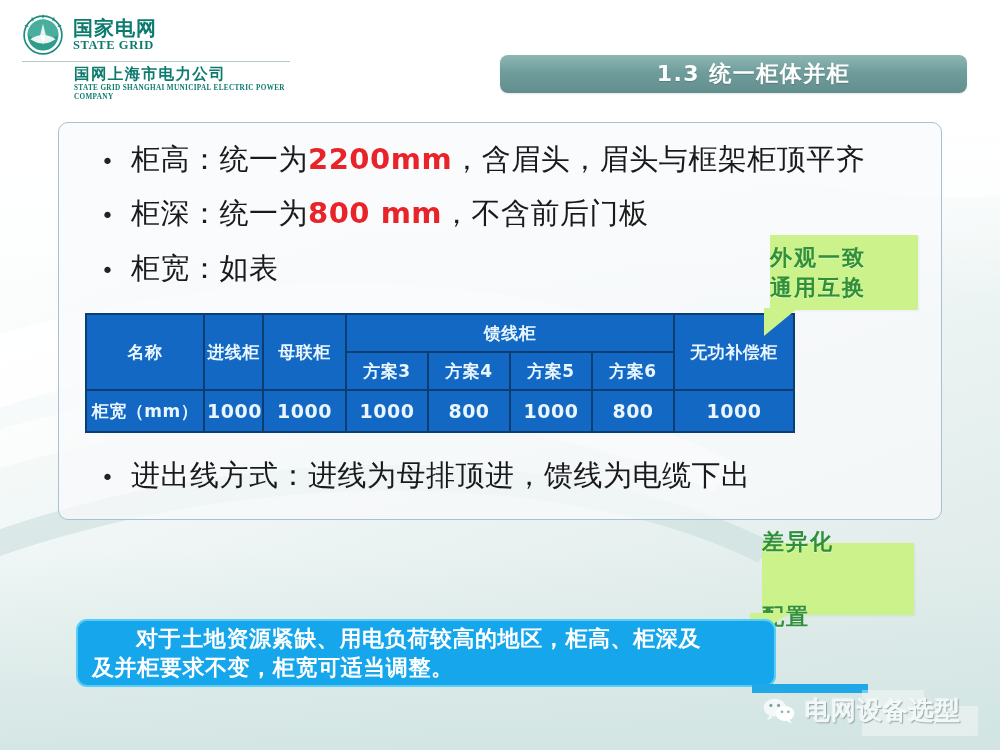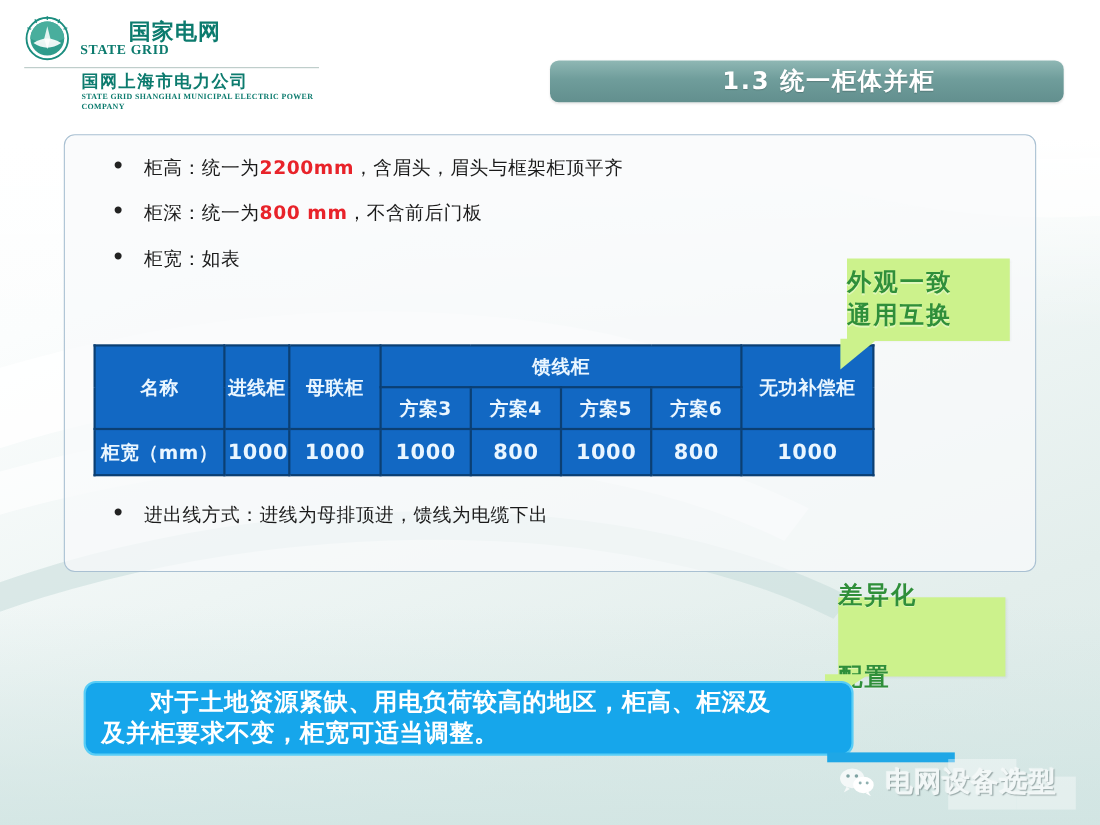--- a/index.html
+++ b/index.html
@@ -83,21 +83,20 @@
     width: 42px; height: 42px;
     flex: 0 0 42px;
   }
   .logo-words .cn {
     font-family: "DejaVu Sans", sans-serif;
     font-size: 20px;
     font-weight: bold;
     color: #0c7b6e;
     letter-spacing: 1px;
     line-height: 1.05;
-    margin-left: 44px;
   }
   .logo-words .en {
     font-family: "Liberation Serif", serif;
     font-size: 12.5px;
     font-weight: bold;
     color: #0c7b6e;
     letter-spacing: 0.6px;
     line-height: 1.1;
   }
   .logo-divider {
@@ -164,21 +163,21 @@
     padding-left: 42px;
     margin-bottom: 18px;
   }
   .bullet .dot {
     flex: 0 0 30px;
     font-size: 22px;
     line-height: 1;
     color: #222;
   }
   .bullet .line {
-    font-size: 17px;
+    font-size: 29px;
     color: #1a1a1a;
     letter-spacing: 0.5px;
     line-height: 1.25;
     white-space: nowrap;
   }
   .bullet .line .hl {
     color: #e8232a;
     font-weight: bold;
   }
   .bullet.tight { margin-bottom: 10px; }

